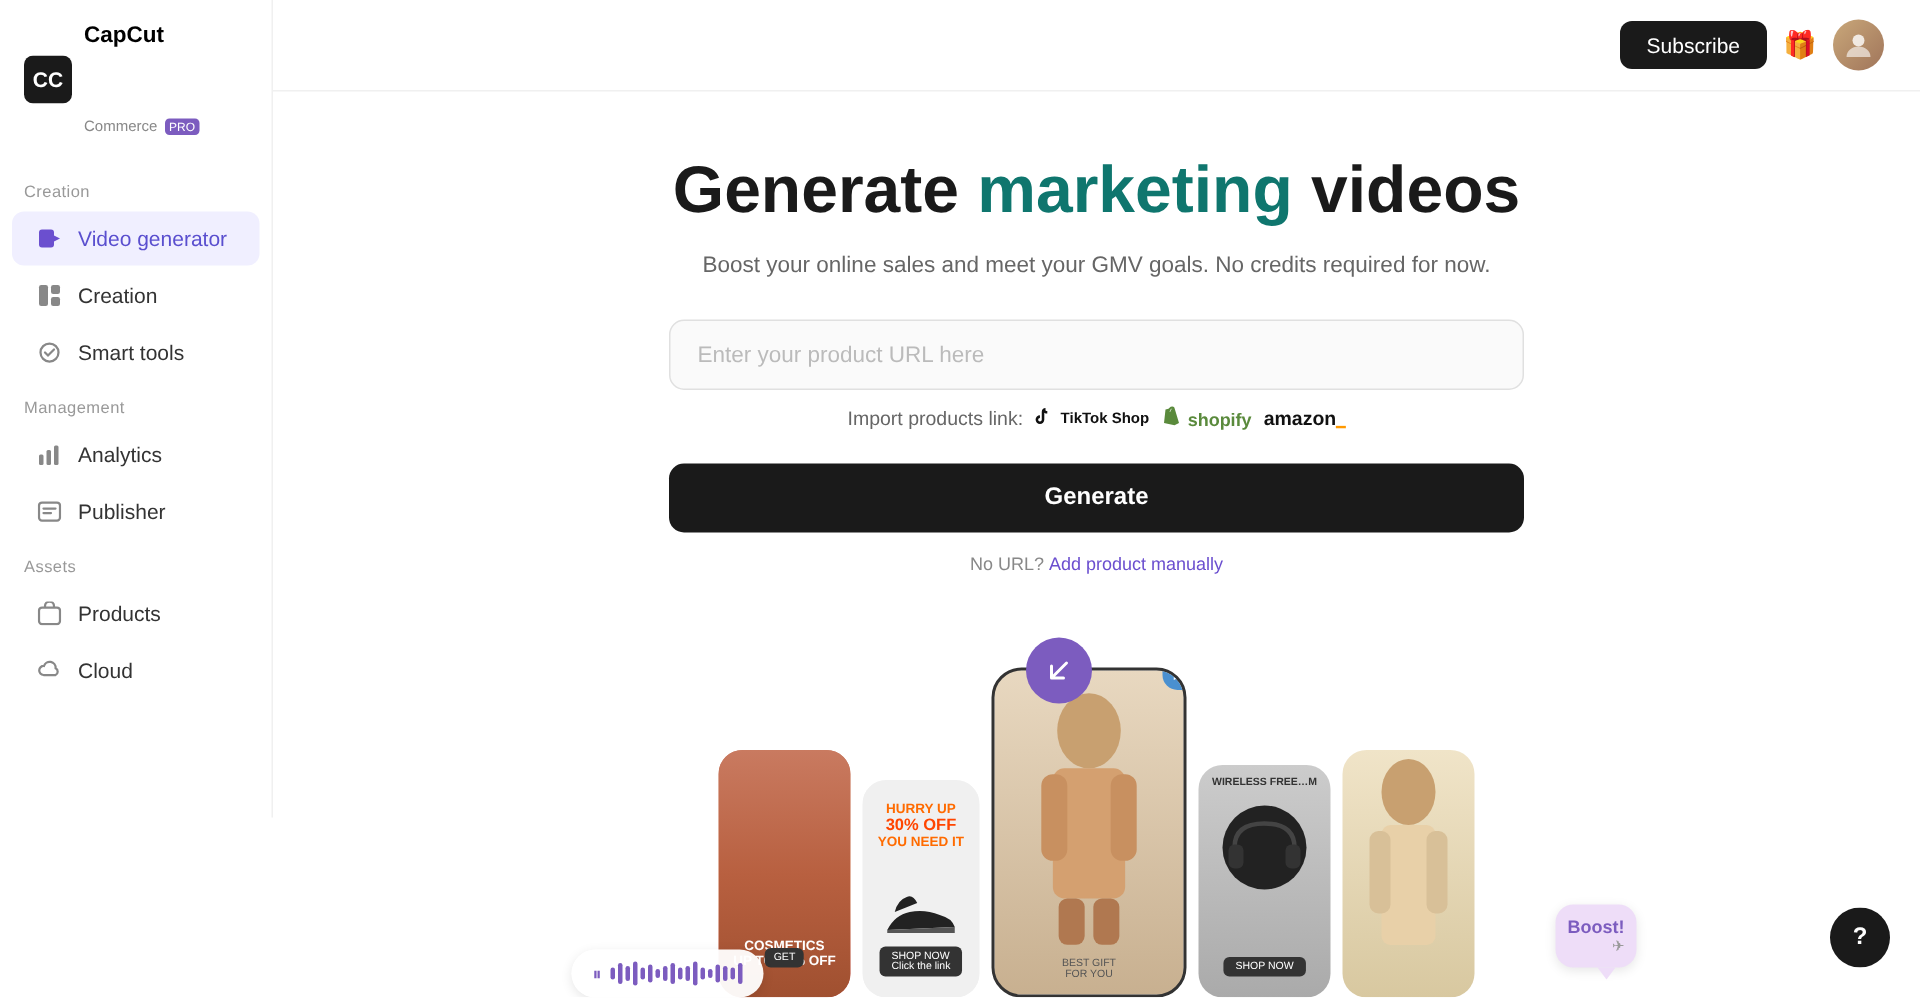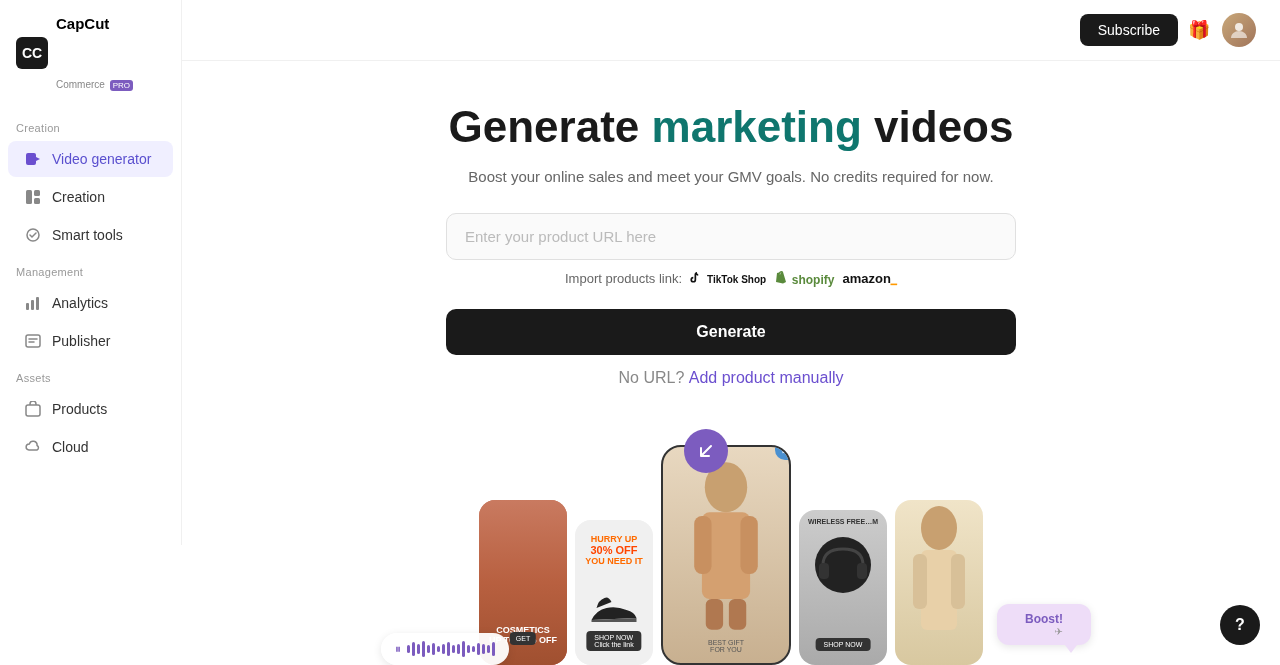--- a/index.html
+++ b/index.html
@@ -158,21 +158,21 @@
       padding: 14px 60px;
       font-size: 16px;
       font-weight: 600;
       cursor: pointer;
       margin-bottom: 14px;
       width: 100%;
       max-width: 570px;
     }
 
     .no-url-row {
-      font-size: 16px;
+      font-size: 12px;
       color: #888;
       margin-bottom: 24px;
     }
     .no-url-row .add-manually {
       color: #6b4fcf;
       cursor: pointer;
       font-weight: 500;
     }
 
     
@@ -533,21 +533,21 @@
           <div class="wave-bar" style="height:16px;"></div>
           <div class="wave-bar" style="height:8px;"></div>
           <div class="wave-bar" style="height:6px;"></div>
           <div class="wave-bar" style="height:12px;"></div>
           <div class="wave-bar" style="height:10px;"></div>
           <div class="wave-bar" style="height:8px;"></div>
           <div class="wave-bar" style="height:14px;"></div>
         </div>
       </div>
 
-      <div style="position:absolute;bottom:20px;right:-10px;background:#eeddf8;border-radius:12px;padding:8px 28px;font-size:12px;color:#7c5cbf;font-weight:600;box-shadow:0 2px 8px rgba(0,0,0,0.1);z-index:20;">
+      <div style="position:absolute;bottom:20px;right:-10px;background:#eeddf8;border-radius:12px;padding:8px 8px;font-size:12px;color:#7c5cbf;font-weight:600;box-shadow:0 2px 8px rgba(0,0,0,0.1);z-index:20;">
         Boost!
         <div style="position:absolute;bottom:-8px;right:14px;width:0;height:0;border-left:6px solid transparent;border-right:6px solid transparent;border-top:8px solid #eeddf8;"></div>
         <span style="display:block;font-size:10px;color:#999;font-weight:400;text-align:right;">✈</span>
       </div>
     </div>
   </div>
 </div>
 
 <div class="float-help-btn">
   <span style="font-weight:700;font-size:16px;">?</span>

